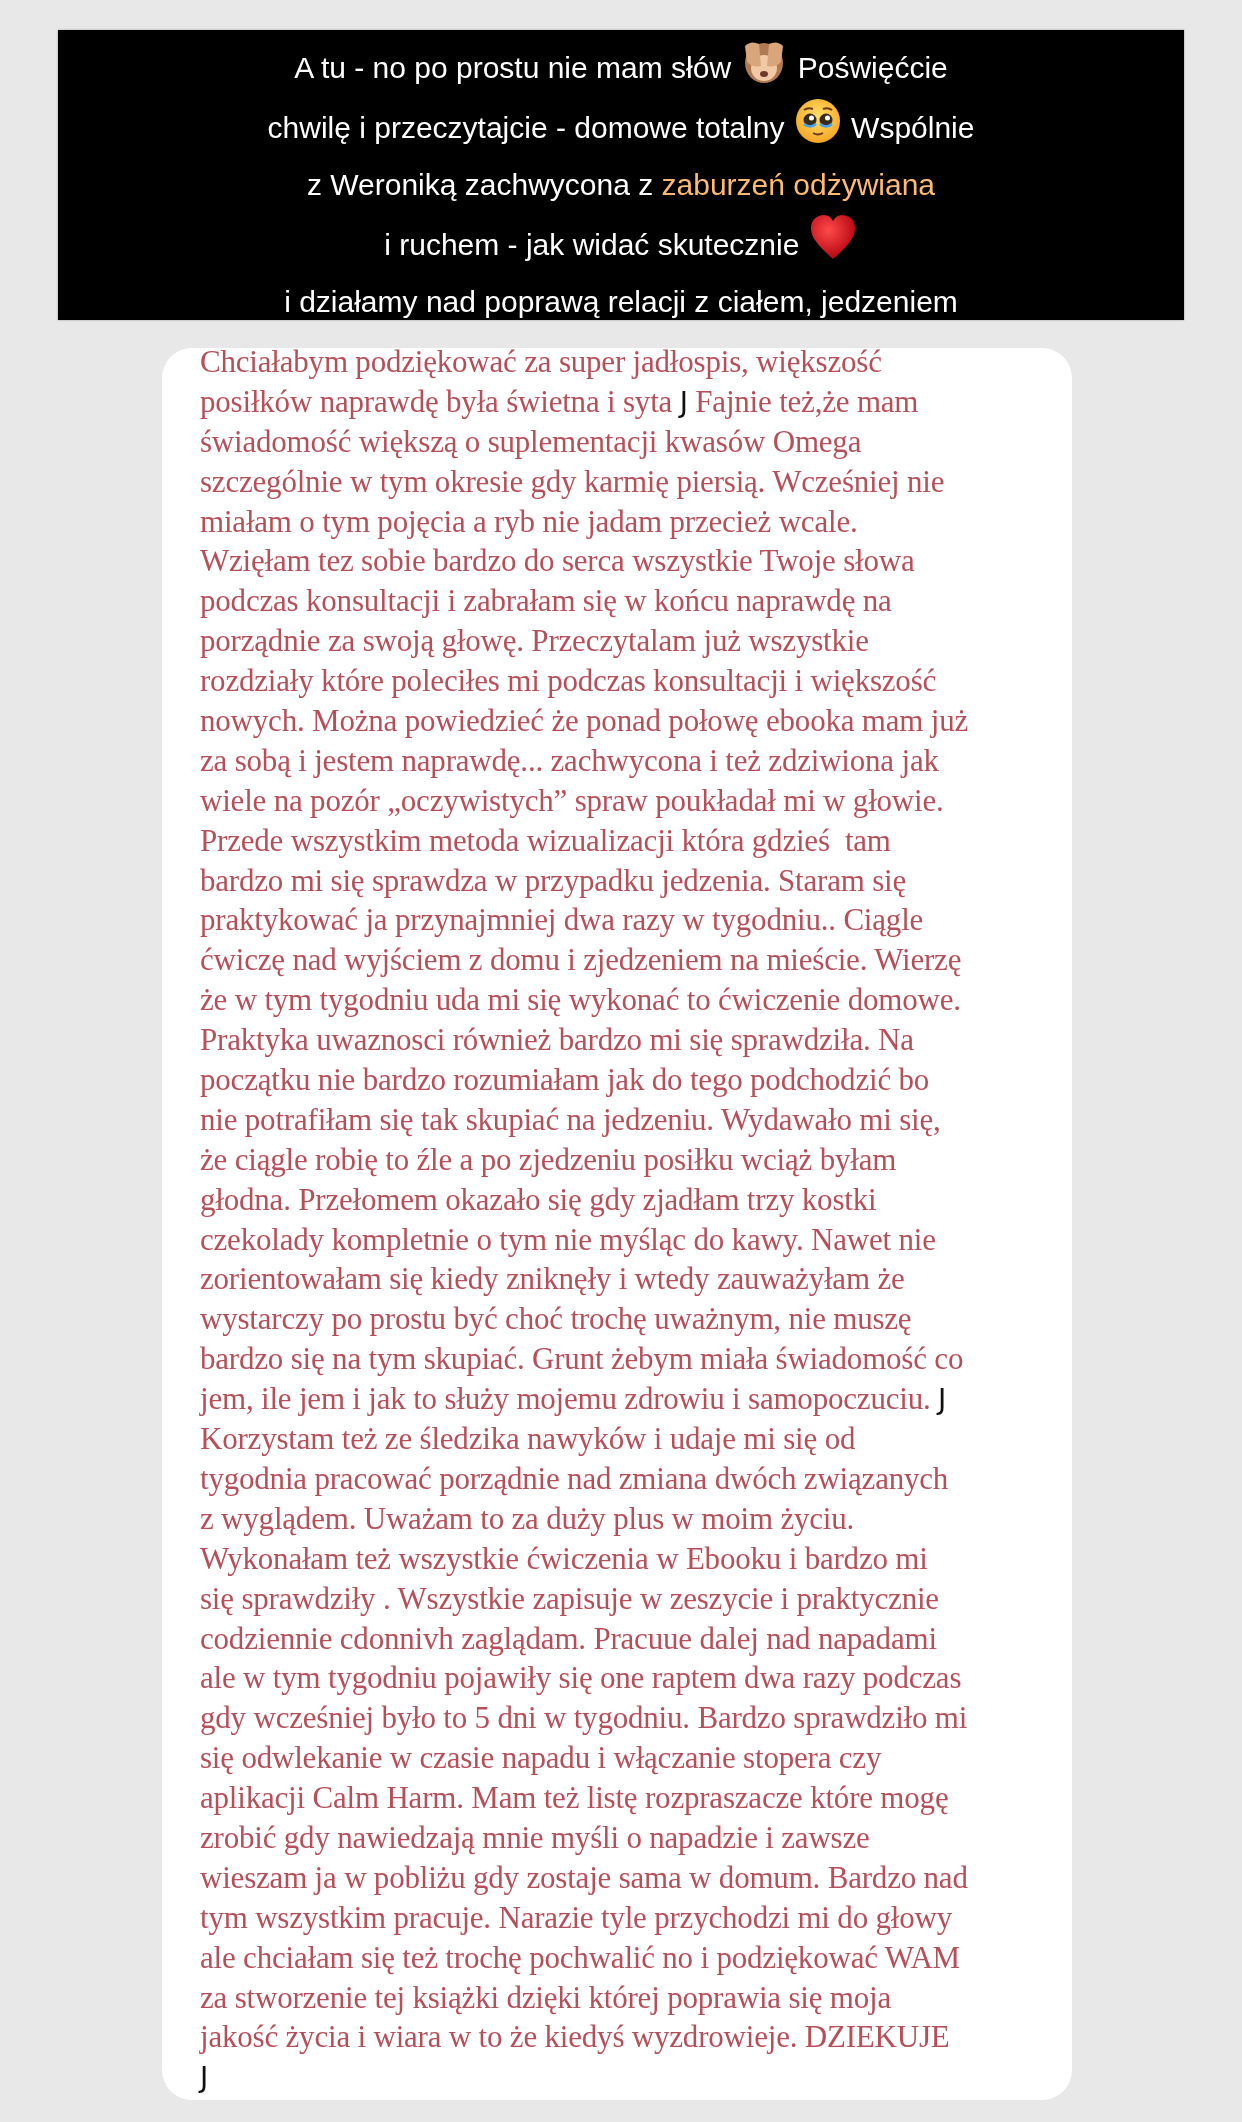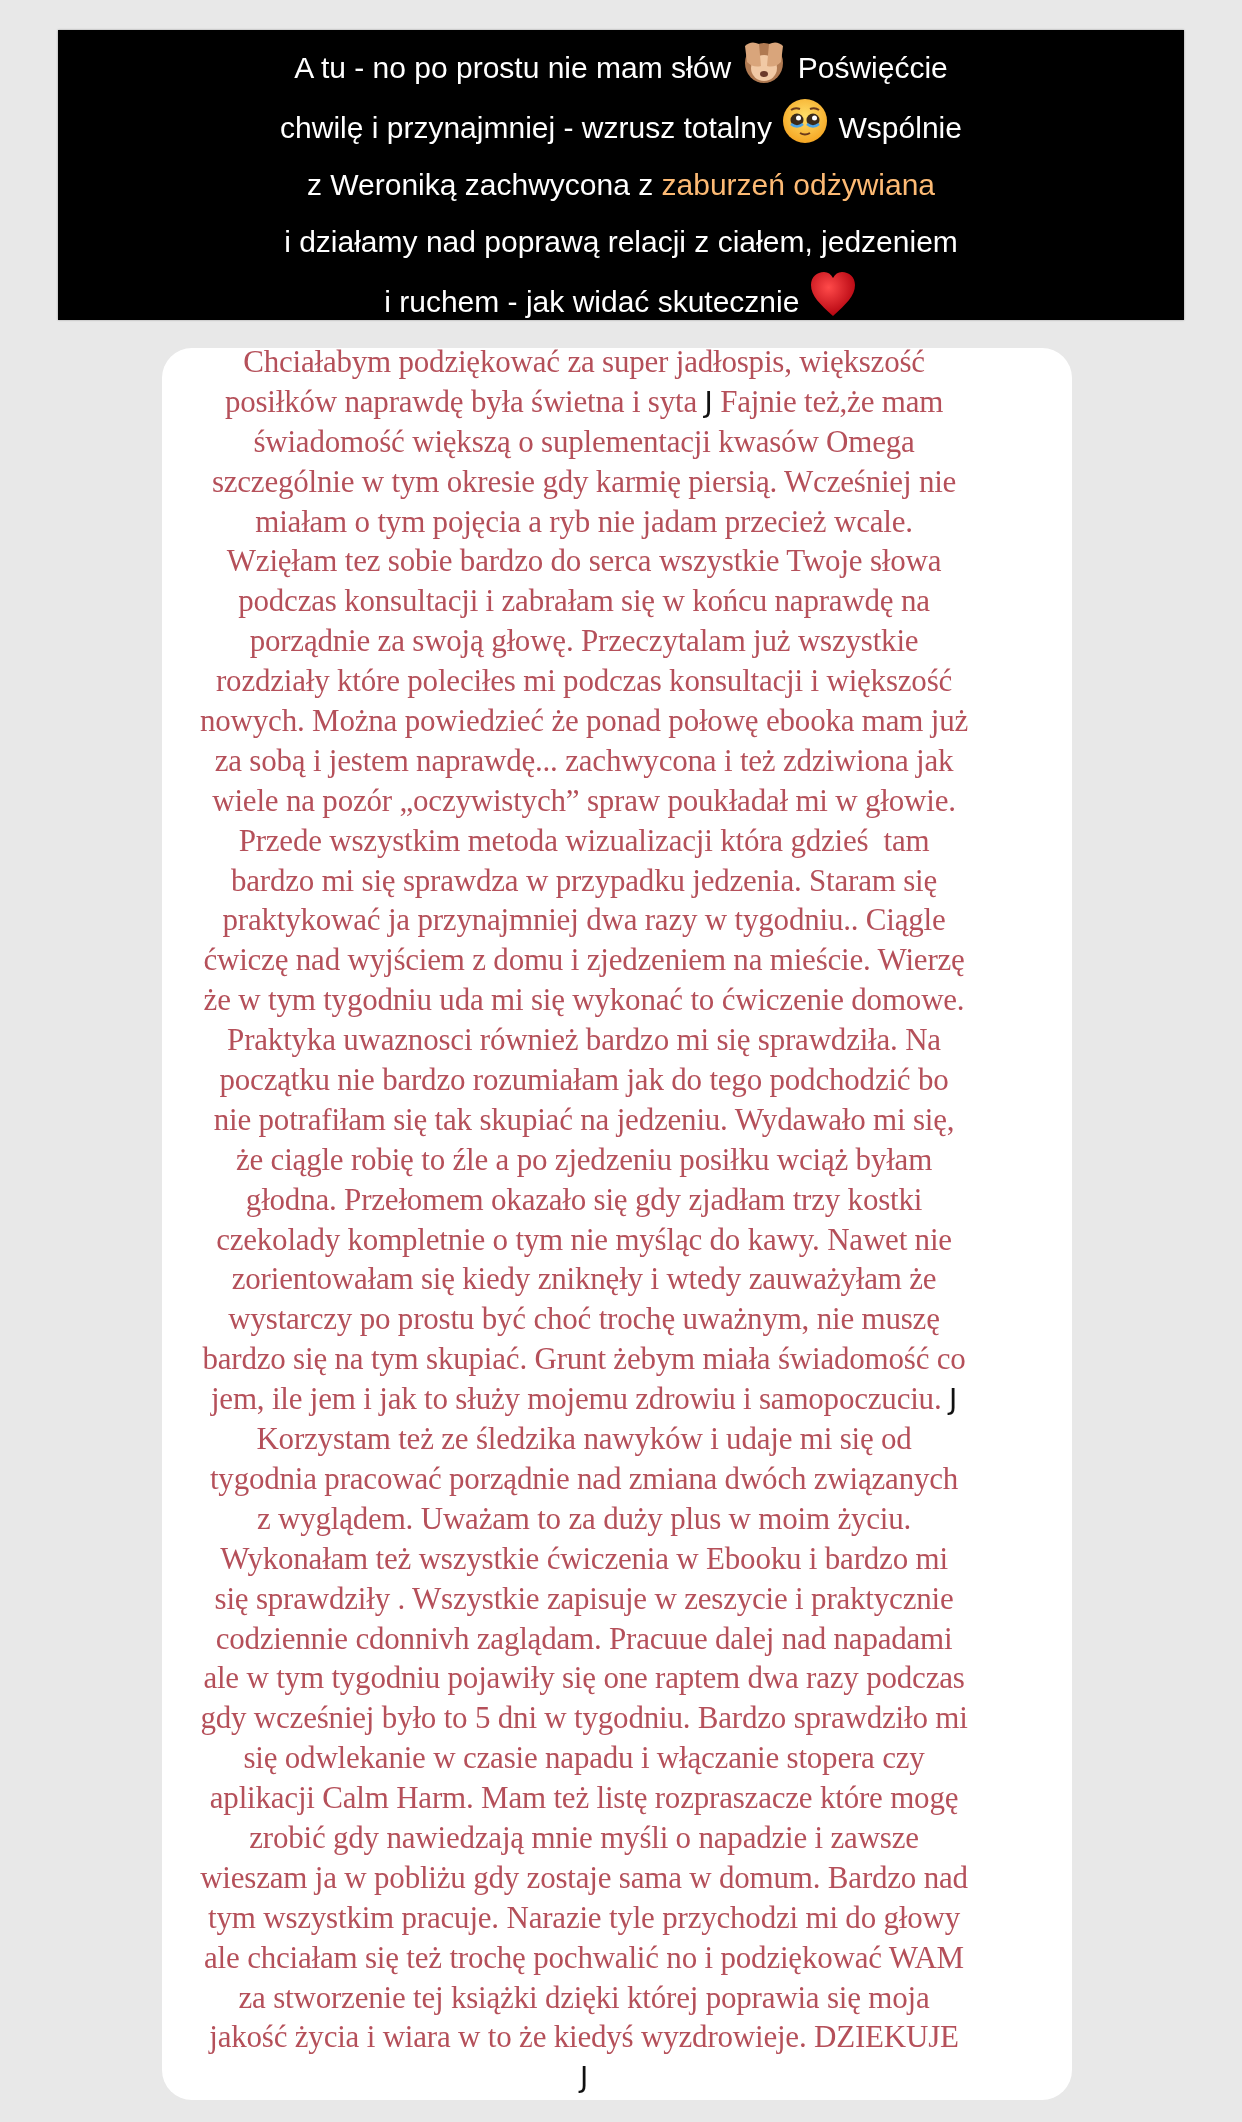--- a/index.html
+++ b/index.html
@@ -56,64 +56,64 @@
     position: absolute;
     left: 38px;
     top: -6px;
     font-family: "Liberation Serif", serif;
     font-size: 31px;
     line-height: 39.9px;
     color: #b5505a;
     white-space: pre;
     letter-spacing: -0.2px;
   }
-  .line { display: block; height: 39.9px; text-align: center; }
+  .line { display: block; height: 39.9px; }
   .smiley {
     font-family: "DejaVu Sans", sans-serif;
     color: #111111;
     font-size: 28px;
   }
 </style>
 </head>
 <body>
 
 <div class="banner">
   <div class="banner-line"><span>A tu - no po prostu nie mam słów </span><span class="emoji"><svg viewBox="0 0 50 50">
           <ellipse cx="25" cy="27" rx="19" ry="20" fill="#b07a52"></ellipse>
           <ellipse cx="25" cy="32" rx="13" ry="13" fill="#f1c9a5"></ellipse>
           <ellipse cx="25" cy="38" rx="4" ry="3" fill="#6b3a2a"></ellipse>
           <path d="M6 10 Q12 4 20 8 L22 30 Q14 32 8 26 Z" fill="#d9a57b"></path>
           <path d="M44 10 Q38 4 30 8 L28 30 Q36 32 42 26 Z" fill="#d9a57b"></path>
         </svg></span><span> Poświęćcie</span></div>
-  <div class="banner-line"><span>chwilę i przynajmniej - wzrusz totalny </span><span class="emoji"><svg viewBox="0 0 50 50">
+  <div class="banner-line"><span>chwilę i przeczytajcie - domowe totalny </span><span class="emoji"><svg viewBox="0 0 50 50">
           <defs>
             <radialGradient id="g1" cx="50%" cy="40%" r="60%">
               <stop offset="0" stop-color="#ffe06a"></stop>
               <stop offset="1" stop-color="#f5a623"></stop>
             </radialGradient>
           </defs>
           <circle cx="25" cy="25" r="22" fill="url(#g1)"></circle>
           <circle cx="17" cy="24" r="6.5" fill="#3a2a1a"></circle>
           <circle cx="33" cy="24" r="6.5" fill="#3a2a1a"></circle>
           <circle cx="18.5" cy="22" r="2.5" fill="#fff"></circle>
           <circle cx="34.5" cy="22" r="2.5" fill="#fff"></circle>
           <path d="M11 28 Q17 33 23 28" stroke="#4aa3e8" stroke-width="2.5" fill="none"></path>
           <path d="M27 28 Q33 33 39 28" stroke="#4aa3e8" stroke-width="2.5" fill="none"></path>
           <path d="M20 37 Q25 40 30 37" stroke="#6b3a1a" stroke-width="2" fill="none"></path>
           <path d="M11 14 Q15 11 20 13" stroke="#6b3a1a" stroke-width="2" fill="none"></path>
           <path d="M30 13 Q35 11 39 14" stroke="#6b3a1a" stroke-width="2" fill="none"></path>
         </svg></span><span> Wspólnie</span></div>
   <div class="banner-line"><span>z Weroniką zachwycona z </span><span class="hl">zaburzeń odżywiana</span></div>
-  <div class="banner-line"><span>i działamy nad poprawą relacji z ciałem, jedzeniem</span></div>
   <div class="banner-line"><span>i ruchem - jak widać skutecznie </span><span class="emoji"><svg viewBox="0 0 50 50">
           <defs>
             <radialGradient id="g2" cx="40%" cy="35%" r="70%">
               <stop offset="0" stop-color="#ff4a4a"></stop>
               <stop offset="1" stop-color="#b0000c"></stop>
             </radialGradient>
           </defs>
           <path d="M25 46 C12 34 3 26 3 15 C3 7 9 2 16 2 C20 2 23 4 25 8 C27 4 30 2 34 2 C41 2 47 7 47 15 C47 26 38 34 25 46 Z" fill="url(#g2)"></path>
         </svg></span></div>
+  <div class="banner-line"><span>i działamy nad poprawą relacji z ciałem, jedzeniem</span></div>
 </div>
 
 <div class="card">
   <div class="card-text" id="card-text"><span class="line"><span>Chciałabym podziękować za super jadłospis, większość</span></span><span class="line"><span>posiłków naprawdę była świetna i syta </span><span class="smiley">J</span><span> Fajnie też,że mam</span></span><span class="line"><span>świadomość większą o suplementacji kwasów Omega</span></span><span class="line"><span>szczególnie w tym okresie gdy karmię piersią. Wcześniej nie</span></span><span class="line"><span>miałam o tym pojęcia a ryb nie jadam przecież wcale.</span></span><span class="line"><span>Wzięłam tez sobie bardzo do serca wszystkie Twoje słowa</span></span><span class="line"><span>podczas konsultacji i zabrałam się w końcu naprawdę na</span></span><span class="line"><span>porządnie za swoją głowę. Przeczytalam już wszystkie</span></span><span class="line"><span>rozdziały które poleciłes mi podczas konsultacji i większość</span></span><span class="line"><span>nowych. Można powiedzieć że ponad połowę ebooka mam już</span></span><span class="line"><span>za sobą i jestem naprawdę... zachwycona i też zdziwiona jak</span></span><span class="line"><span>wiele na pozór „oczywistych” spraw poukładał mi w głowie.</span></span><span class="line"><span>Przede wszystkim metoda wizualizacji która gdzieś  tam</span></span><span class="line"><span>bardzo mi się sprawdza w przypadku jedzenia. Staram się</span></span><span class="line"><span>praktykować ja przynajmniej dwa razy w tygodniu.. Ciągle</span></span><span class="line"><span>ćwiczę nad wyjściem z domu i zjedzeniem na mieście. Wierzę</span></span><span class="line"><span>że w tym tygodniu uda mi się wykonać to ćwiczenie domowe.</span></span><span class="line"><span>Praktyka uwaznosci również bardzo mi się sprawdziła. Na</span></span><span class="line"><span>początku nie bardzo rozumiałam jak do tego podchodzić bo</span></span><span class="line"><span>nie potrafiłam się tak skupiać na jedzeniu. Wydawało mi się,</span></span><span class="line"><span>że ciągle robię to źle a po zjedzeniu posiłku wciąż byłam</span></span><span class="line"><span>głodna. Przełomem okazało się gdy zjadłam trzy kostki</span></span><span class="line"><span>czekolady kompletnie o tym nie myśląc do kawy. Nawet nie</span></span><span class="line"><span>zorientowałam się kiedy zniknęły i wtedy zauważyłam że</span></span><span class="line"><span>wystarczy po prostu być choć trochę uważnym, nie muszę</span></span><span class="line"><span>bardzo się na tym skupiać. Grunt żebym miała świadomość co</span></span><span class="line"><span>jem, ile jem i jak to służy mojemu zdrowiu i samopoczuciu. </span><span class="smiley">J</span></span><span class="line"><span>Korzystam też ze śledzika nawyków i udaje mi się od</span></span><span class="line"><span>tygodnia pracować porządnie nad zmiana dwóch związanych</span></span><span class="line"><span>z wyglądem. Uważam to za duży plus w moim życiu.</span></span><span class="line"><span>Wykonałam też wszystkie ćwiczenia w Ebooku i bardzo mi</span></span><span class="line"><span>się sprawdziły . Wszystkie zapisuje w zeszycie i praktycznie</span></span><span class="line"><span>codziennie cdonnivh zaglądam. Pracuue dalej nad napadami</span></span><span class="line"><span>ale w tym tygodniu pojawiły się one raptem dwa razy podczas</span></span><span class="line"><span>gdy wcześniej było to 5 dni w tygodniu. Bardzo sprawdziło mi</span></span><span class="line"><span>się odwlekanie w czasie napadu i włączanie stopera czy</span></span><span class="line"><span>aplikacji Calm Harm. Mam też listę rozpraszacze które mogę</span></span><span class="line"><span>zrobić gdy nawiedzają mnie myśli o napadzie i zawsze</span></span><span class="line"><span>wieszam ja w pobliżu gdy zostaje sama w domum. Bardzo nad</span></span><span class="line"><span>tym wszystkim pracuje. Narazie tyle przychodzi mi do głowy</span></span><span class="line"><span>ale chciałam się też trochę pochwalić no i podziękować WAM</span></span><span class="line"><span>za stworzenie tej książki dzięki której poprawia się moja</span></span><span class="line"><span>jakość życia i wiara w to że kiedyś wyzdrowieje. DZIEKUJE</span></span><span class="line"><span></span><span class="smiley">J</span></span></div>
 </div>
 
 </body></html>

